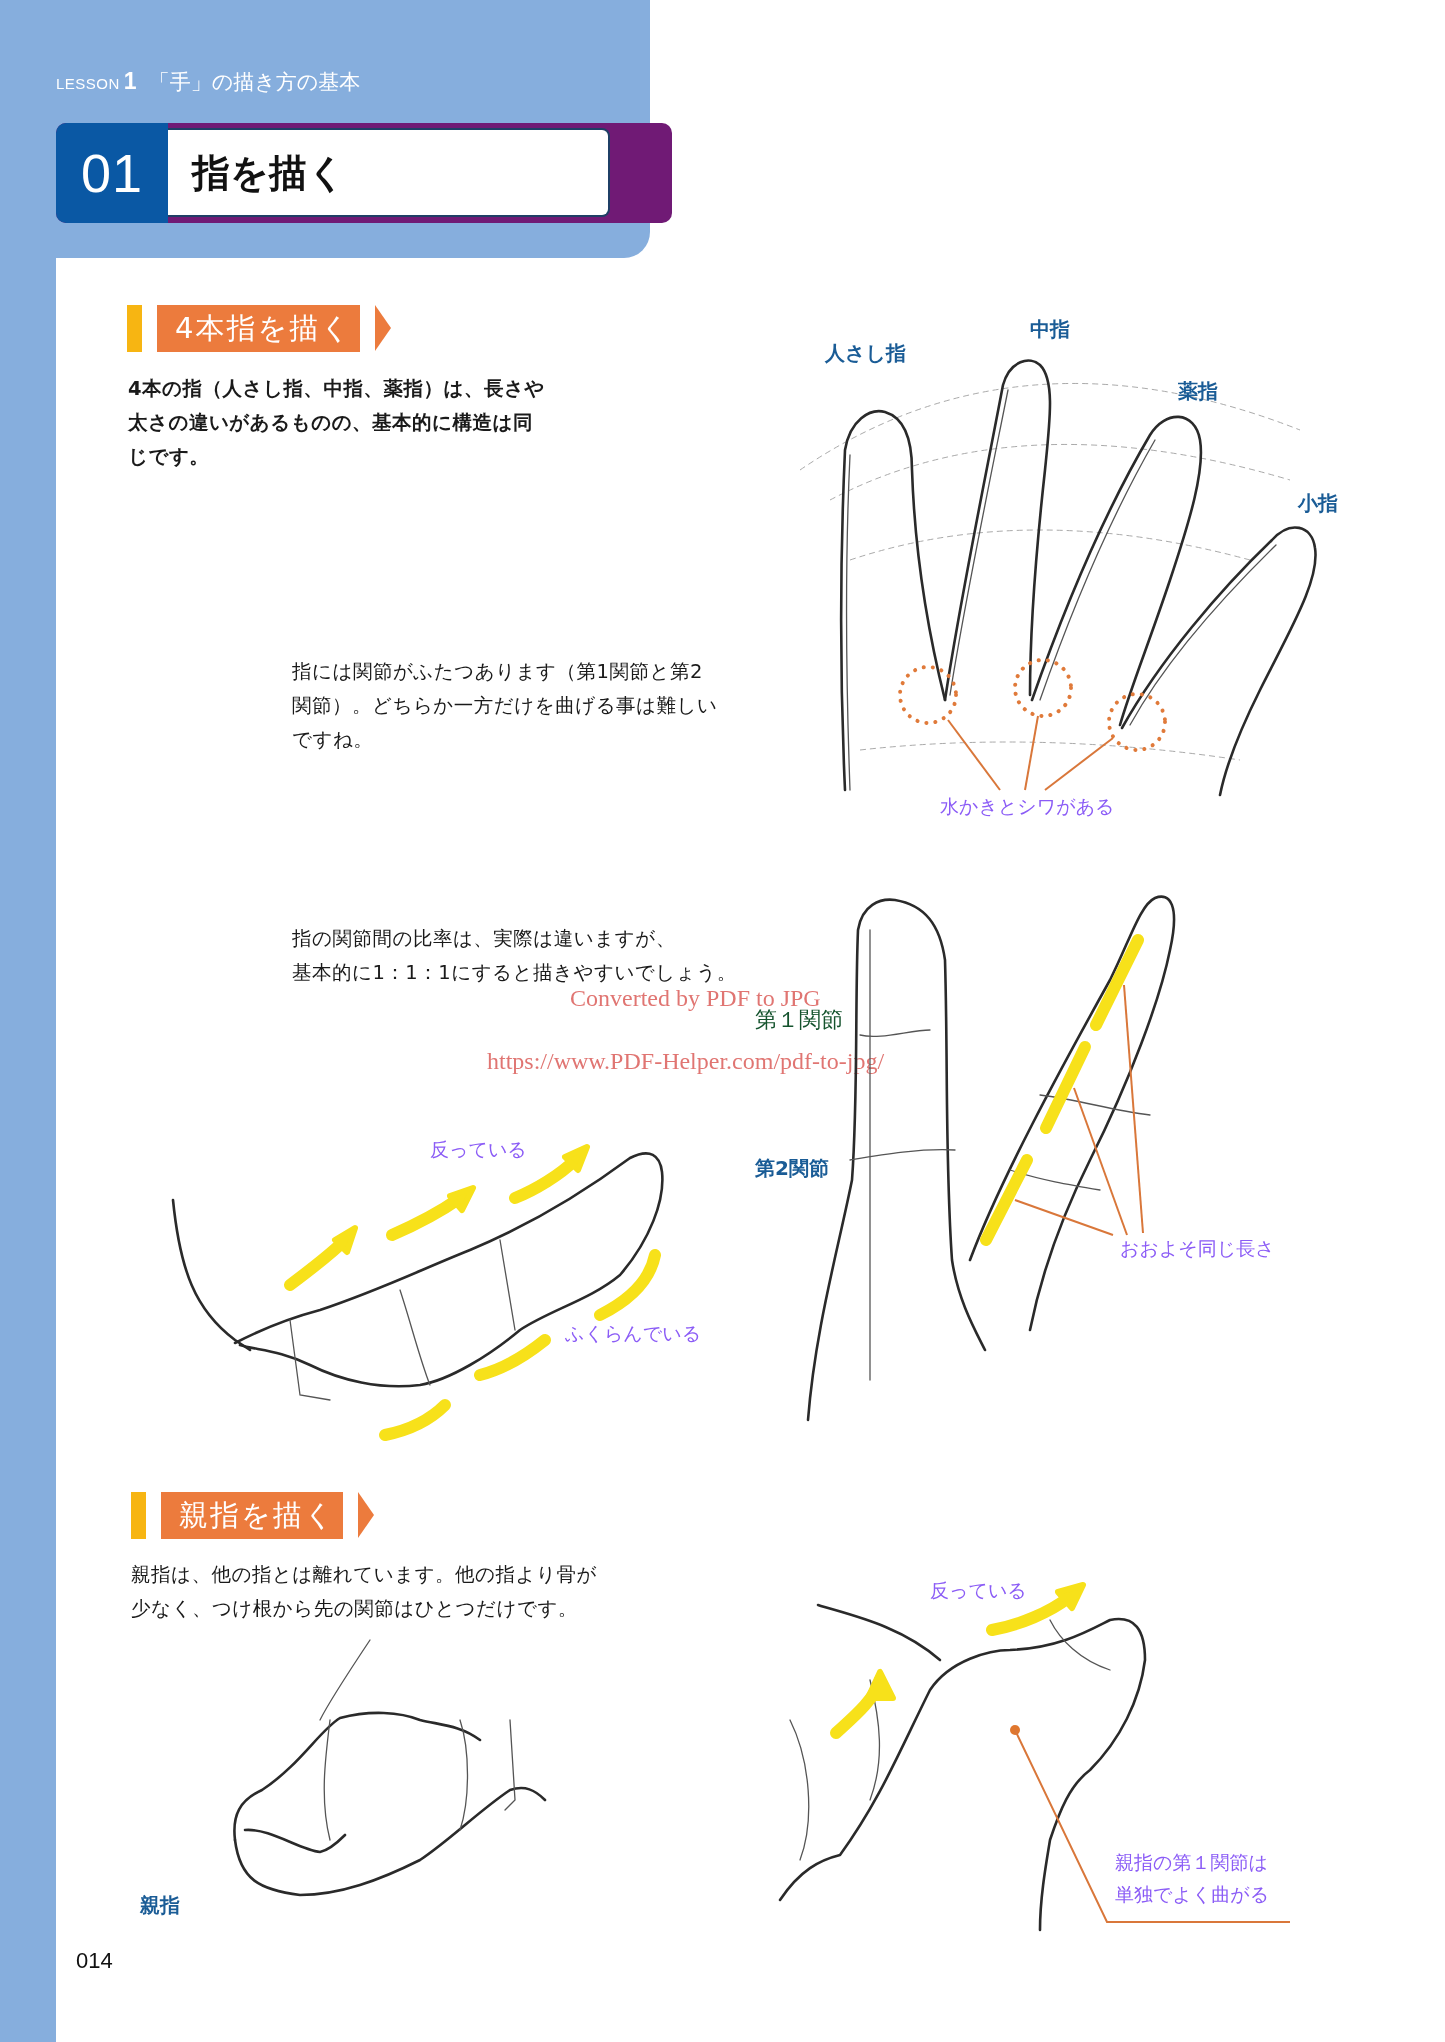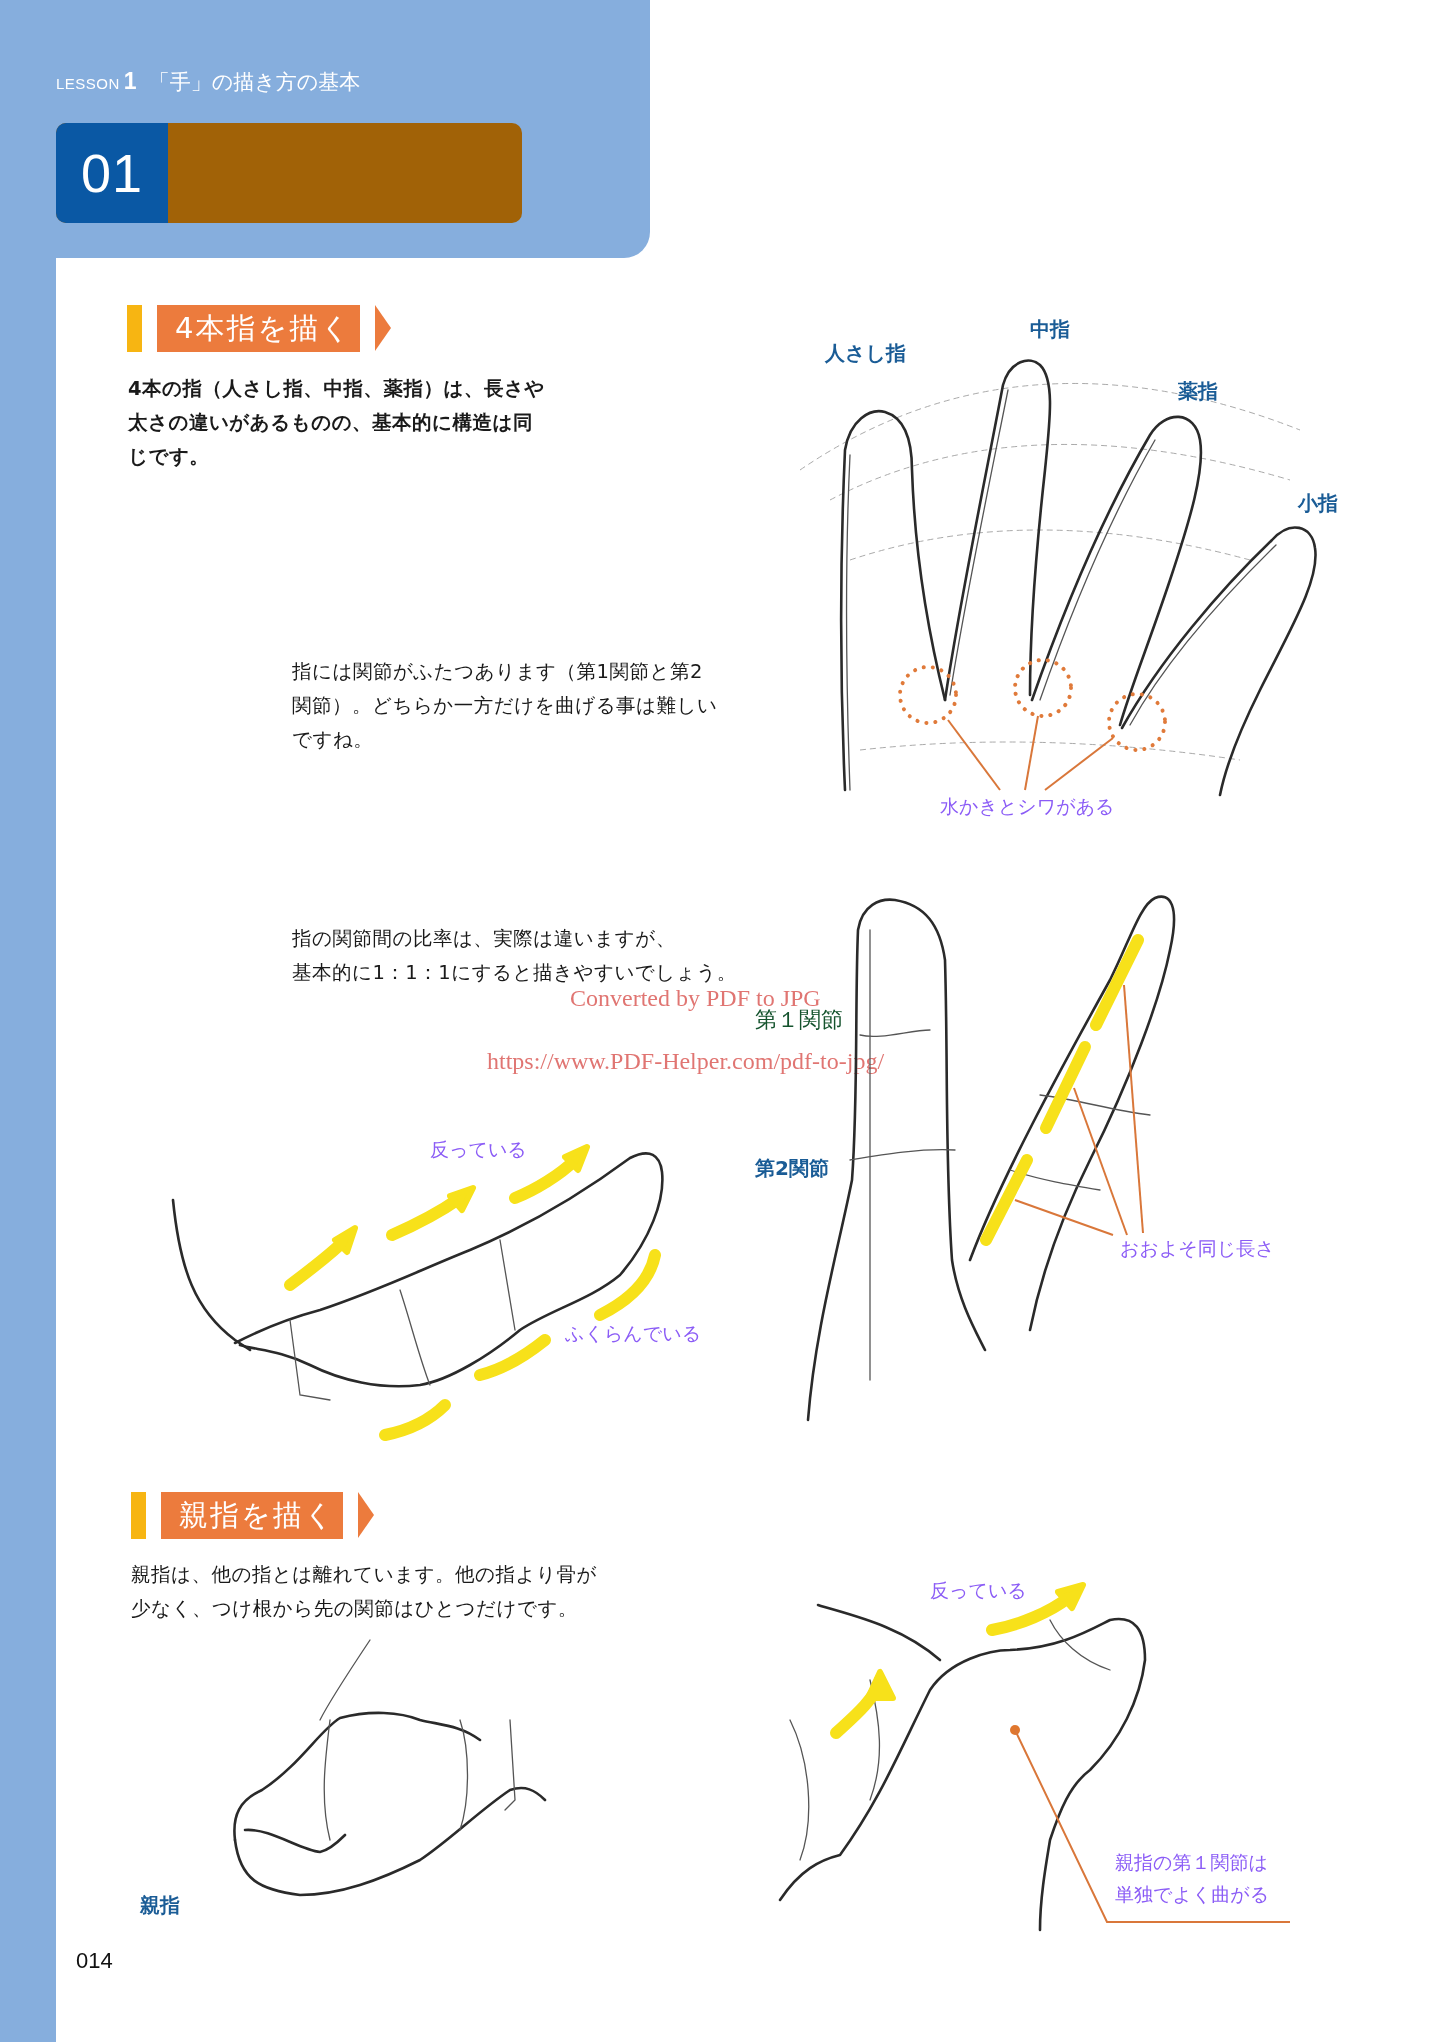--- a/index.html
+++ b/index.html
@@ -7,21 +7,21 @@
   body { position: relative; font-family: "DejaVu Sans", "Liberation Sans", sans-serif; color: #1a1a1a; }
 
   .left-strip { position: absolute; left: 0; top: 0; width: 56px; height: 2042px; background: #86aedd; }
   .header-panel { position: absolute; left: 0; top: 0; width: 650px; height: 258px; background: #86aedd; border-bottom-right-radius: 26px; }
 
   .lesson-line { position: absolute; left: 56px; top: 68px; height: 30px; display: flex; align-items: baseline; color: #ffffff; }
   .lesson-word { font-family: "Liberation Sans", sans-serif; font-size: 15px; letter-spacing: 0.5px; }
   .lesson-num { font-family: "Liberation Sans", sans-serif; font-weight: bold; font-size: 23px; margin-left: 4px; }
   .lesson-title { font-size: 21px; margin-left: 12px; }
 
-  .title-wrap { position: absolute; left: 56px; top: 123px; width: 466px; height: 100px; background: #a16207; border-radius: 10px; }
+  .title-wrap { position: absolute; left: 56px; top: 123px; width: 616px; height: 100px; background: #701a75; border-radius: 10px; }
   .title-num-box { position: absolute; left: 0; top: 0; width: 112px; height: 100px; background: #0a58a4; border-radius: 10px 0 0 10px; color: #ffffff; font-family: "Liberation Sans", sans-serif; font-size: 54px; display: flex; align-items: center; justify-content: center; letter-spacing: 1px; }
   .title-text-box { position: absolute; left: 112px; top: 5px; width: 442px; height: 89px; border: 2px solid #1f3f66; border-left: none; border-radius: 0 8px 8px 0; background: #ffffff; }
   .title-text { position: absolute; left: 24px; top: 18px; font-size: 38px; font-weight: bold; color: #111; }
 
   .section-banner { position: absolute; height: 47px; display: flex; gap: 15px; }
   .banner-accent { width: 15px; height: 47px; background: #f7b512; }
   .banner-body { height: 47px; background: #ec7b3d; color: #ffffff; font-size: 29px; padding-left: 18px; padding-right: 8px; display: flex; align-items: center; letter-spacing: 2px; }
   .banner-tip { width: 0; height: 0; border-top: 23.5px solid transparent; border-bottom: 23.5px solid transparent; border-left: 16px solid #ec7b3d; }
 
   .body-text { position: absolute; font-size: 19.5px; line-height: 34px; color: #1a1a1a; white-space: pre; letter-spacing: 0.5px; }
@@ -49,20 +49,23 @@
 <div class="header-panel"></div>
 
 <div class="lesson-line">
   <span class="lesson-word">LESSON</span>
   <span class="lesson-num">1</span>
   <span class="lesson-title">「手」の描き方の基本</span>
 </div>
 
 <div class="title-wrap">
   <div class="title-num-box">01</div>
+  <div class="title-text-box">
+    <span class="title-text">指を描く</span>
+  </div>
 </div>
 
 <div class="section-banner" style="left:127px; top:305px;">
   <div class="banner-accent"></div>
   <div class="banner-body">4本指を描く</div>
   <div class="banner-tip"></div>
 </div>
 
 <div class="body-text" style="left:128px; top:372px;font-weight:bold;">4本の指（人さし指、中指、薬指）は、長さや
 太さの違いがあるものの、基本的に構造は同

